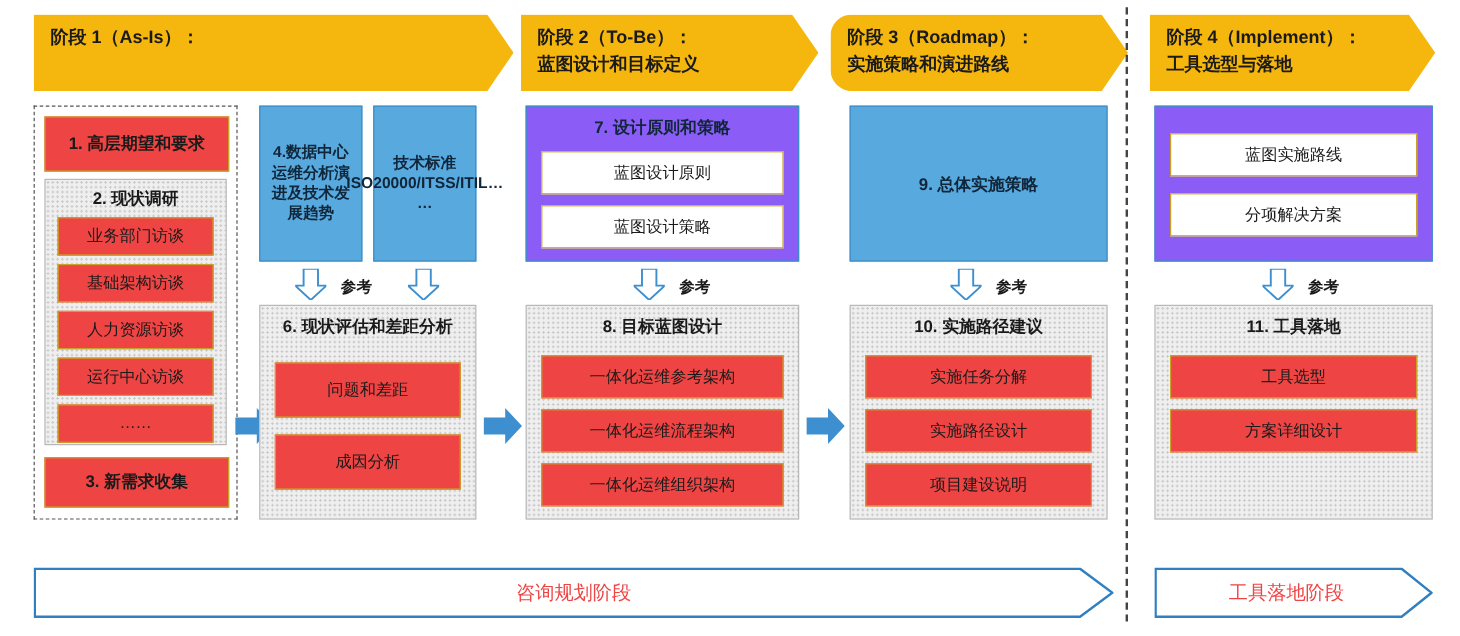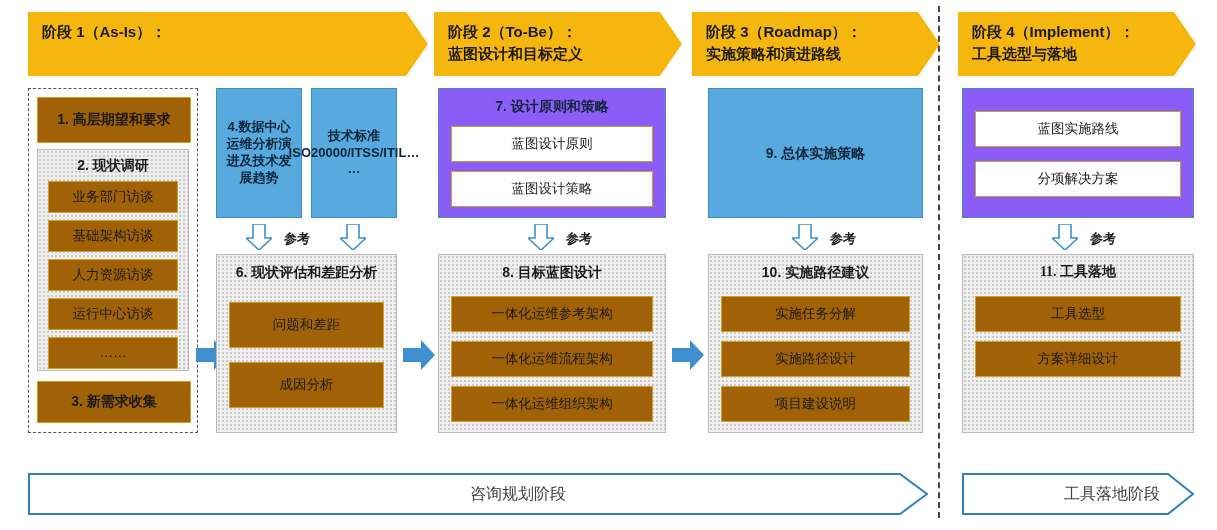--- a/index.html
+++ b/index.html
@@ -76,21 +76,21 @@
     border:1px dashed #555;
     background:#efefef;
     background-image:radial-gradient(#c9c9c9 0.9px, transparent 0.9px);
     background-size:4px 4px;
   }
   .dot-title{
     font-weight:bold;font-size:14px;text-align:center;color:#1a1a1a;
     padding:8px 6px 6px;line-height:1.35;
   }
   .wbox{
-    background:#a16207;
+    background:#ef4444;
     border:1px solid #c9a227;
     margin:0 12px 9px;
     height:34px;
     display:flex;align-items:center;justify-content:center;
     font-size:13.5px;color:#1a1a1a;
   }
   .wbox.tall{height:44px;}
   .wbox.bold{font-weight:bold;font-size:14px;}
 
   
@@ -108,38 +108,38 @@
 
   
   .divider{
     position:absolute;
     border-left:2px dashed #444;
   }
   .banner-shape{position:absolute;}
   .banner-text{
     position:absolute;
     display:flex;align-items:center;justify-content:center;
-    font-size:16px;color:#404040;padding-left:40px;
+    font-size:16px;color:#ef4444;
   }
 </style>
 </head>
 <body>
 
 <div class="canvas">
 
   <div class="phase-banner" style="left:28px;top:12px;width:400px;height:64px;">
     <span class="l1">阶段 1（As-Is）：</span>
   </div>
 
   <div class="phase-banner" style="left:434px;top:12px;width:248px;height:64px;">
     <span class="l1">阶段 2（To-Be）：</span>
     <span class="l2">蓝图设计和目标定义</span>
   </div>
 
-  <div class="phase-banner" style="left:692px;top:12px;width:248px;height:64px;">
+  <div class="phase-banner" style="left:692px;top:12px;width:248px;height:64px;border-radius:18px;">
     <span class="l1">阶段 3（Roadmap）：</span>
     <span class="l2">实施策略和演进路线</span>
   </div>
 
   <div class="phase-banner" style="left:958px;top:12px;width:238px;height:64px;">
     <span class="l1">阶段 4（Implement）：</span>
     <span class="l2">工具选型与落地</span>
   </div>
 
   <div class="dot-panel dashed" style="left:28px;top:88px;width:170px;height:345px;background:#ffffff;background-image:none;">
@@ -247,21 +247,21 @@
     <div class="inner-white">分项解决方案</div>
   </div>
 
   <div class="arrow-down" style="left:1052px;top:224px;">
     <svg width="26" height="26" viewBox="0 0 26 26">
       <polygon points="7,0 19,0 19,14 26,14 13,26 0,14 7,14" fill="#ffffff" stroke="#3d8fd0" stroke-width="1.6"></polygon>
     </svg>
   </div>
   <div class="ref-label" style="left:1090px;top:230px;">参考</div>
 
-  <div class="dot-panel" style="left:962px;top:254px;width:232px;height:179px;font-family:Liberation Serif, serif;">
+  <div class="dot-panel" style="left:962px;top:254px;width:232px;height:179px;">
     <div class="dot-title">11. 工具落地</div>
     <div class="wbox" style="margin-top:8px;">工具选型</div>
     <div class="wbox" style="margin-top:8px;">方案详细设计</div>
   </div>
 
   <div class="banner-shape" style="left:28px;top:473px;width:900px;height:42px;">
     <svg width="900" height="42" viewBox="0 0 900 42">
       <polygon points="1,1 872,1 899,21 872,41 1,41" fill="#ffffff" stroke="#2f7fc1" stroke-width="2"></polygon>
     </svg>
   </div>

